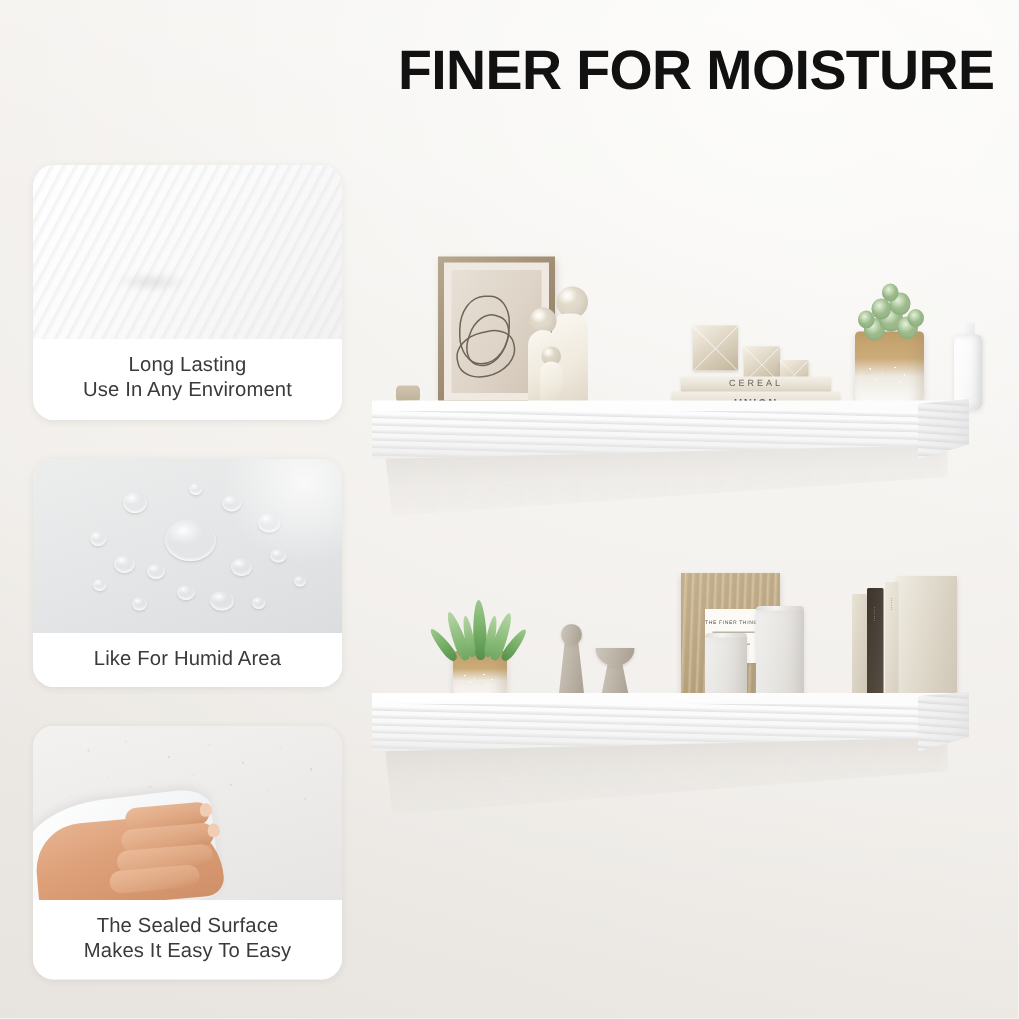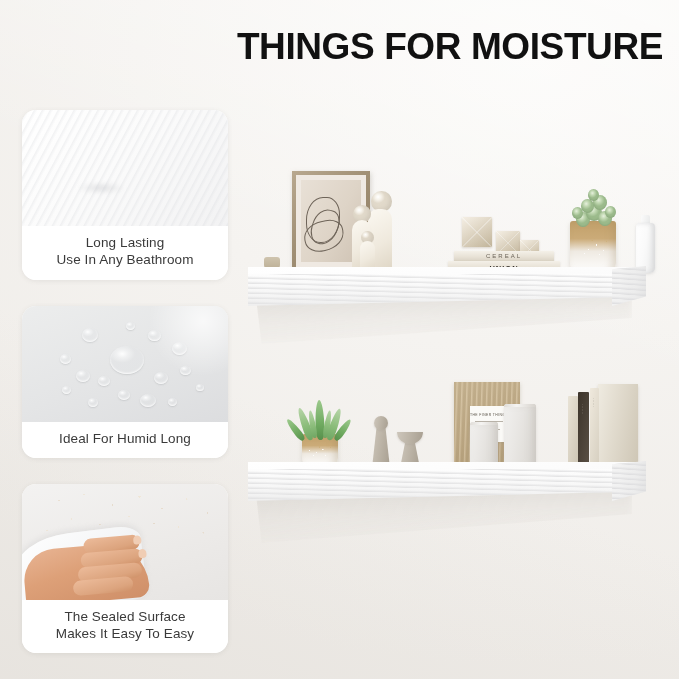--- a/index.html
+++ b/index.html
@@ -427,33 +427,33 @@
   .small-obj { position: absolute; }
 </style>
 </head>
 <body>
 
 <div id="scene">
 
   <div class="wall-shade"></div>
 
   <div class="headline">
-    <span class="l1">THINGS FOR MOISTURE</span>
+    <span class="l1">FINER FOR MOISTURE</span>
   </div>
 
   <div class="cards">
 
     <div class="card">
       <div class="card-photo photo-screw">
 
         <div class="screw-shadow"></div>
       </div>
       <div class="card-caption">
         <span>Long Lasting</span>
-        <span>Use In Any Beathroom</span>
+        <span>Use In Any Enviroment</span>
       </div>
     </div>
 
     <div class="card">
       <div class="card-photo photo-drops">
         <div class="drop" style="left:88px;top:40px;width:34px;height:28px;"></div>
         <div class="drop" style="left:60px;top:22px;width:16px;height:14px;"></div>
         <div class="drop" style="left:126px;top:24px;width:13px;height:11px;"></div>
         <div class="drop" style="left:150px;top:36px;width:15px;height:13px;"></div>
         <div class="drop" style="left:38px;top:48px;width:11px;height:10px;"></div>
@@ -463,21 +463,21 @@
         <div class="drop" style="left:158px;top:60px;width:11px;height:9px;"></div>
         <div class="drop" style="left:96px;top:84px;width:12px;height:10px;"></div>
         <div class="drop" style="left:118px;top:88px;width:16px;height:13px;"></div>
         <div class="drop" style="left:66px;top:92px;width:10px;height:9px;"></div>
         <div class="drop" style="left:146px;top:92px;width:9px;height:8px;"></div>
         <div class="drop" style="left:104px;top:16px;width:9px;height:8px;"></div>
         <div class="drop" style="left:40px;top:80px;width:9px;height:8px;"></div>
         <div class="drop" style="left:174px;top:78px;width:8px;height:7px;"></div>
       </div>
       <div class="card-caption">
-        <span>Ideal For Humid Long</span>
+        <span>Like For Humid Area</span>
       </div>
     </div>
 
     <div class="card">
       <div class="card-photo photo-hand">
         <div class="dust"></div>
         <div class="cloth"></div>
         <div class="hand">
           <div class="finger" style="left:62px;top:-7px;width:56px;"></div>
           <div class="finger" style="left:58px;top:7px;width:62px;"></div>

